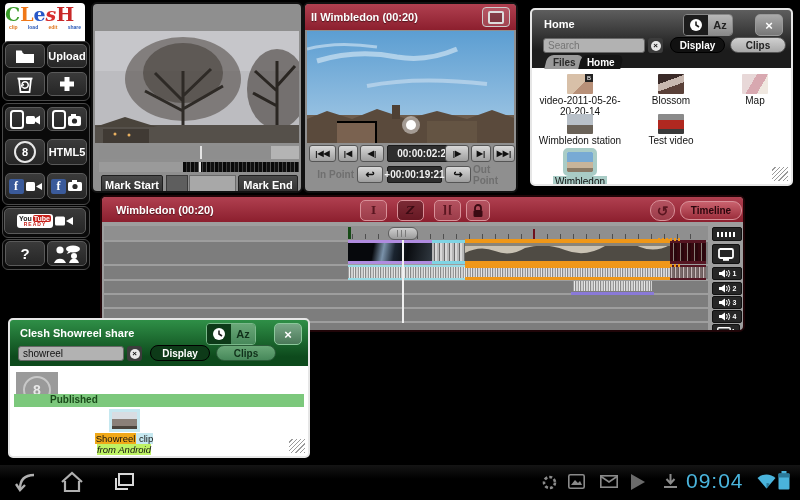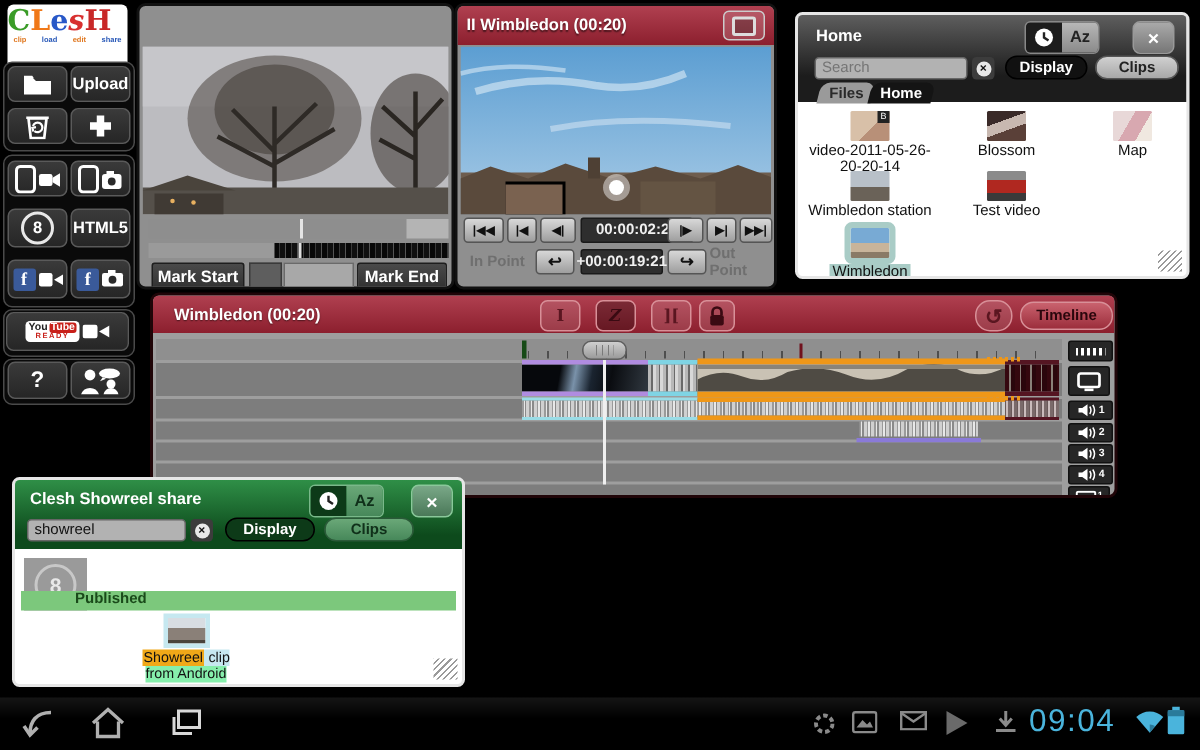--- a/index.html
+++ b/index.html
@@ -36,21 +36,21 @@
   .red-tb{background:linear-gradient(#b04050,#8c1f2e);}
   .maxbtn{margin-left:auto;width:26px;height:18px;border:1px solid #ccc;border-radius:4px;
           background:rgba(255,255,255,.15);display:flex;align-items:center;justify-content:center;}
   .maxbtn .sq{width:12px;height:9px;border:2px solid #ddd;border-radius:2px;background:rgba(0,0,0,.25);}
   
   .scrub{position:absolute;height:13px;background:#8e8e8e;}
   .tpbtn{position:absolute;height:17px;background:linear-gradient(#d8d8d8,#9e9e9e);border:1px solid #555;
          border-radius:3px;color:#111;font-size:8px;font-weight:bold;display:flex;align-items:center;justify-content:center;box-sizing:border-box;}
   .tcbox{position:absolute;height:17px;background:#2e2e2e;border:1px solid #1a1a1a;border-radius:2px;color:#f0f0f0;
          font-size:10px;font-weight:bold;display:flex;align-items:center;justify-content:center;box-sizing:border-box;}
-  .greybtnlabel{position:absolute;height:17px;color:#6f6f6f;font-size:10px;font-weight:bold;display:flex;align-items:center;justify-content:center;}
+  .greybtnlabel{position:absolute;height:17px;color:#6f6f6f;font-size:10px;font-weight:bold;display:flex;align-items:center;justify-content:flex-end;}
   .markbtn{position:absolute;height:17px;background:linear-gradient(#4a4a4a,#303030);border:1px solid #1e1e1e;
            border-radius:2px;color:#fff;font-size:11px;font-weight:bold;display:flex;align-items:center;justify-content:center;}
   
   .bwin{position:absolute;border:2px solid #e6e6e6;border-radius:5px;box-sizing:border-box;overflow:hidden;}
   .bw-head{position:absolute;left:0;right:0;top:0;}
   .bw-title{color:#fff;font-size:11px;font-weight:bold;}
   .srch{position:absolute;height:15px;background:#b2b2b2;border:1px solid #666;border-radius:3px;
         font-size:10px;color:#333;padding:0 4px;box-sizing:border-box;font-family:"Liberation Sans",sans-serif;outline:none;}
   .clearbtn{position:absolute;width:15px;height:15px;background:#3c3c3c;border-radius:3px;display:flex;align-items:center;justify-content:center;}
   .clearbtn .ci{width:10px;height:10px;background:#e8e8e8;border-radius:50%;color:#111;font-size:8px;line-height:10px;text-align:center;font-weight:bold;}
@@ -510,21 +510,21 @@
     <div class="abs" style="left:6px;top:52px;width:42px;height:35px;background:#9a9a9a;display:flex;align-items:center;justify-content:center;">
       <div style="width:24px;height:24px;border:2px solid #c8c8c8;border-radius:50%;display:flex;align-items:center;justify-content:center;font-size:14px;font-weight:bold;color:#e8e8e8;">
           <span>8</span>
         </div>
     </div>
     <div class="abs" style="left:4px;top:74px;width:290px;height:13px;background:#7cc87c;color:#1a4a1a;font-size:10px;font-weight:bold;padding-left:36px;box-sizing:border-box;"><span>Published</span></div>
     <div class="abs" style="left:76px;top:92px;width:76px;text-align:center;">
       <div style="margin:0 auto;width:25px;height:17px;background:linear-gradient(#d8dde2 0 40%,#8a8078 40% 85%,#4a443c 85%);outline:3px solid #c6e8f0;"></div>
       <div style="font-size:9.5px;line-height:11px;margin-top:4px;color:#111;">
         <span style="background:#f0a818;padding:0 1px;">Showreel</span><span style="background:#c6e8f0;"> clip</span><br>
-        <span style="background:#86efac;">from Android</span>
+        <span style="background:#bef264;font-style:italic;">from Android</span>
       </div>
     </div>
     <div class="resizer" style="right:3px;bottom:3px;"></div>
   </div>
 
   <div id="statusbar">
     <div class="navico" style="left:14px;">
       <svg width="24" height="22" viewBox="0 0 24 22">
         <path d="M20 4 C10 4 6 10 6 18" fill="none" stroke="#b0b0b0" stroke-width="2.4"></path>
         <path d="M2 13 L6 19 L11 14" fill="none" stroke="#b0b0b0" stroke-width="2.4"></path>

